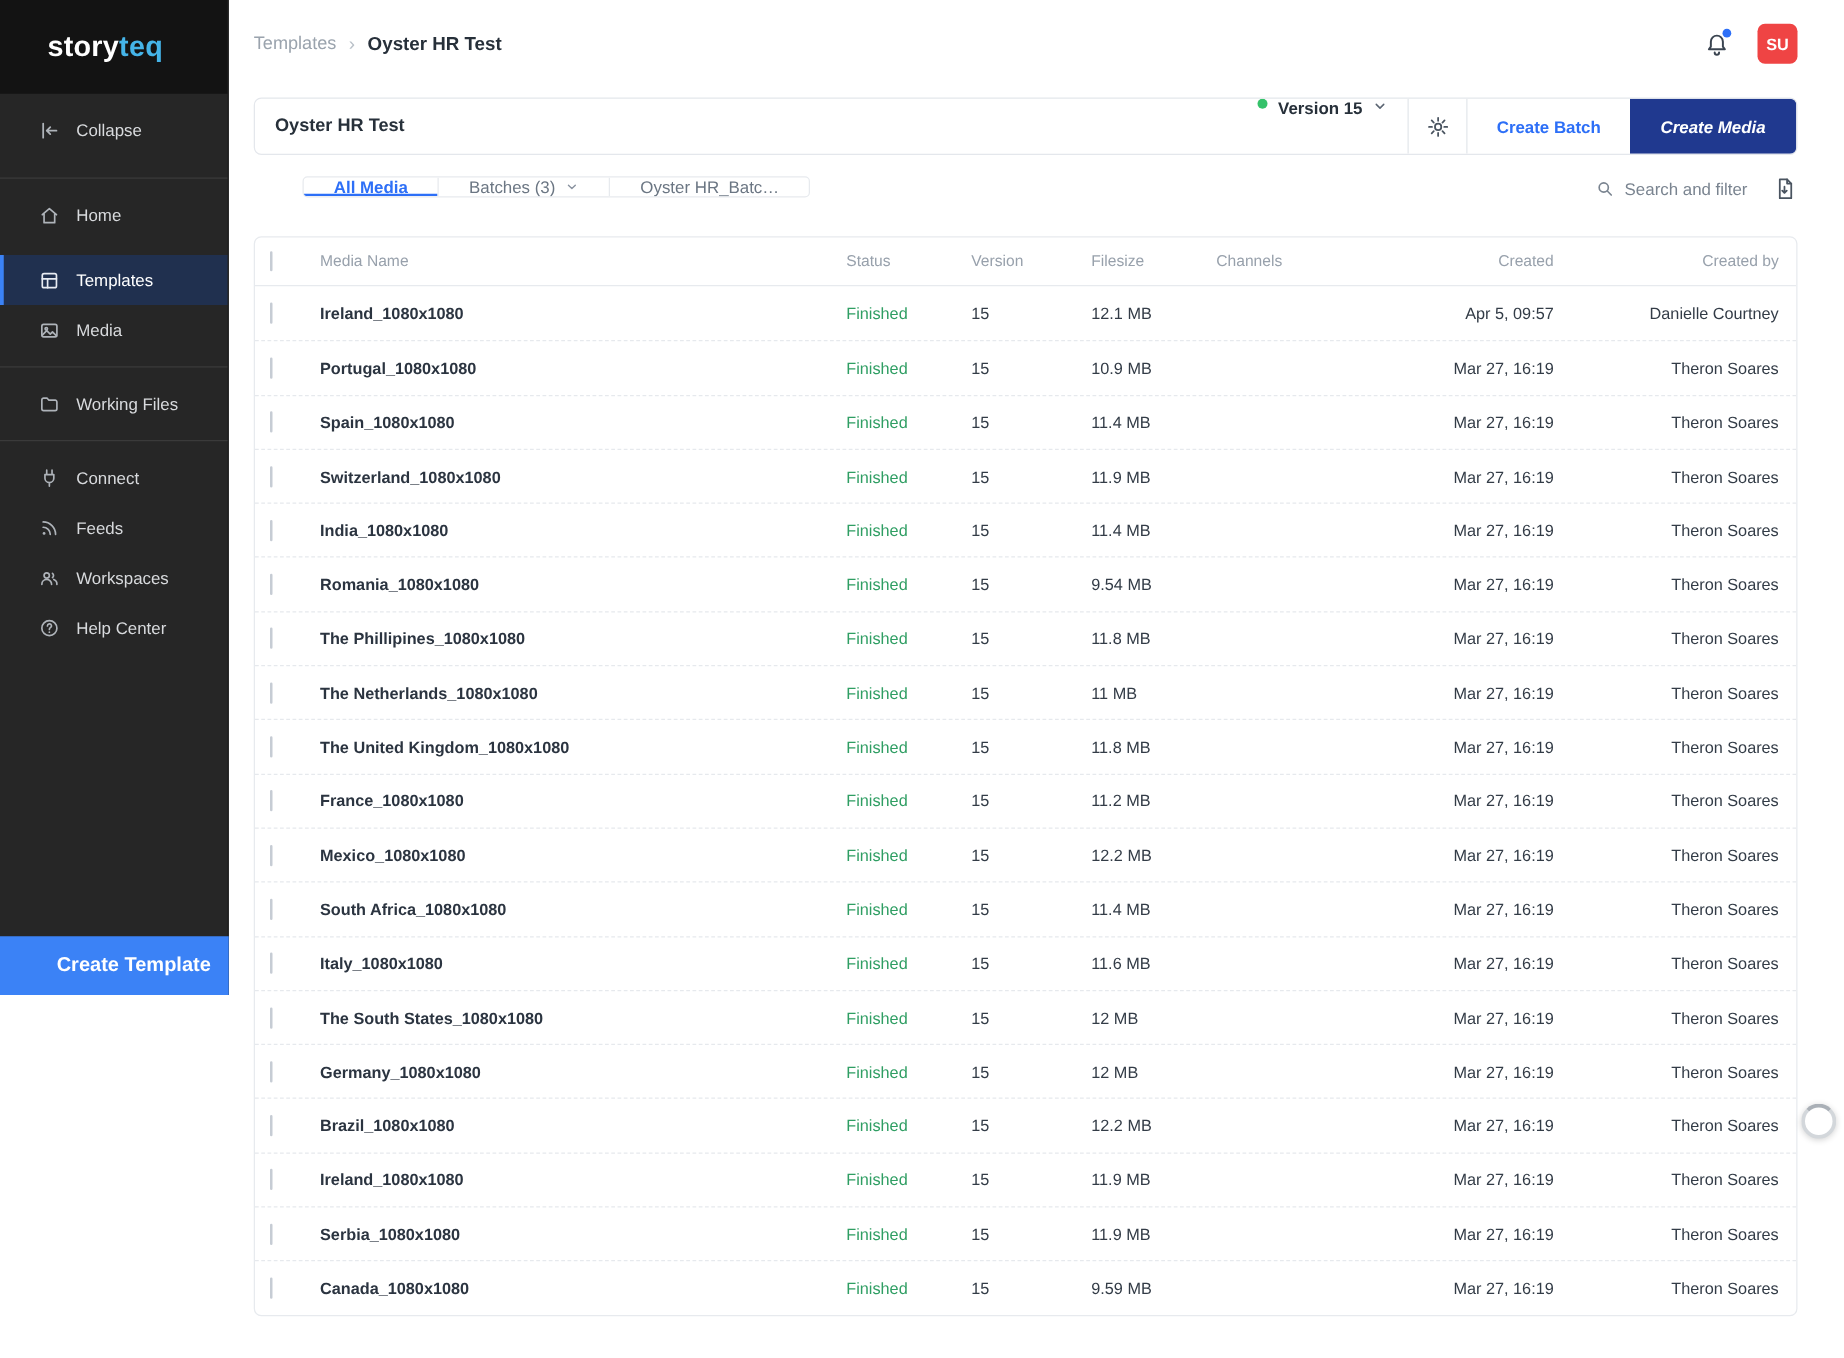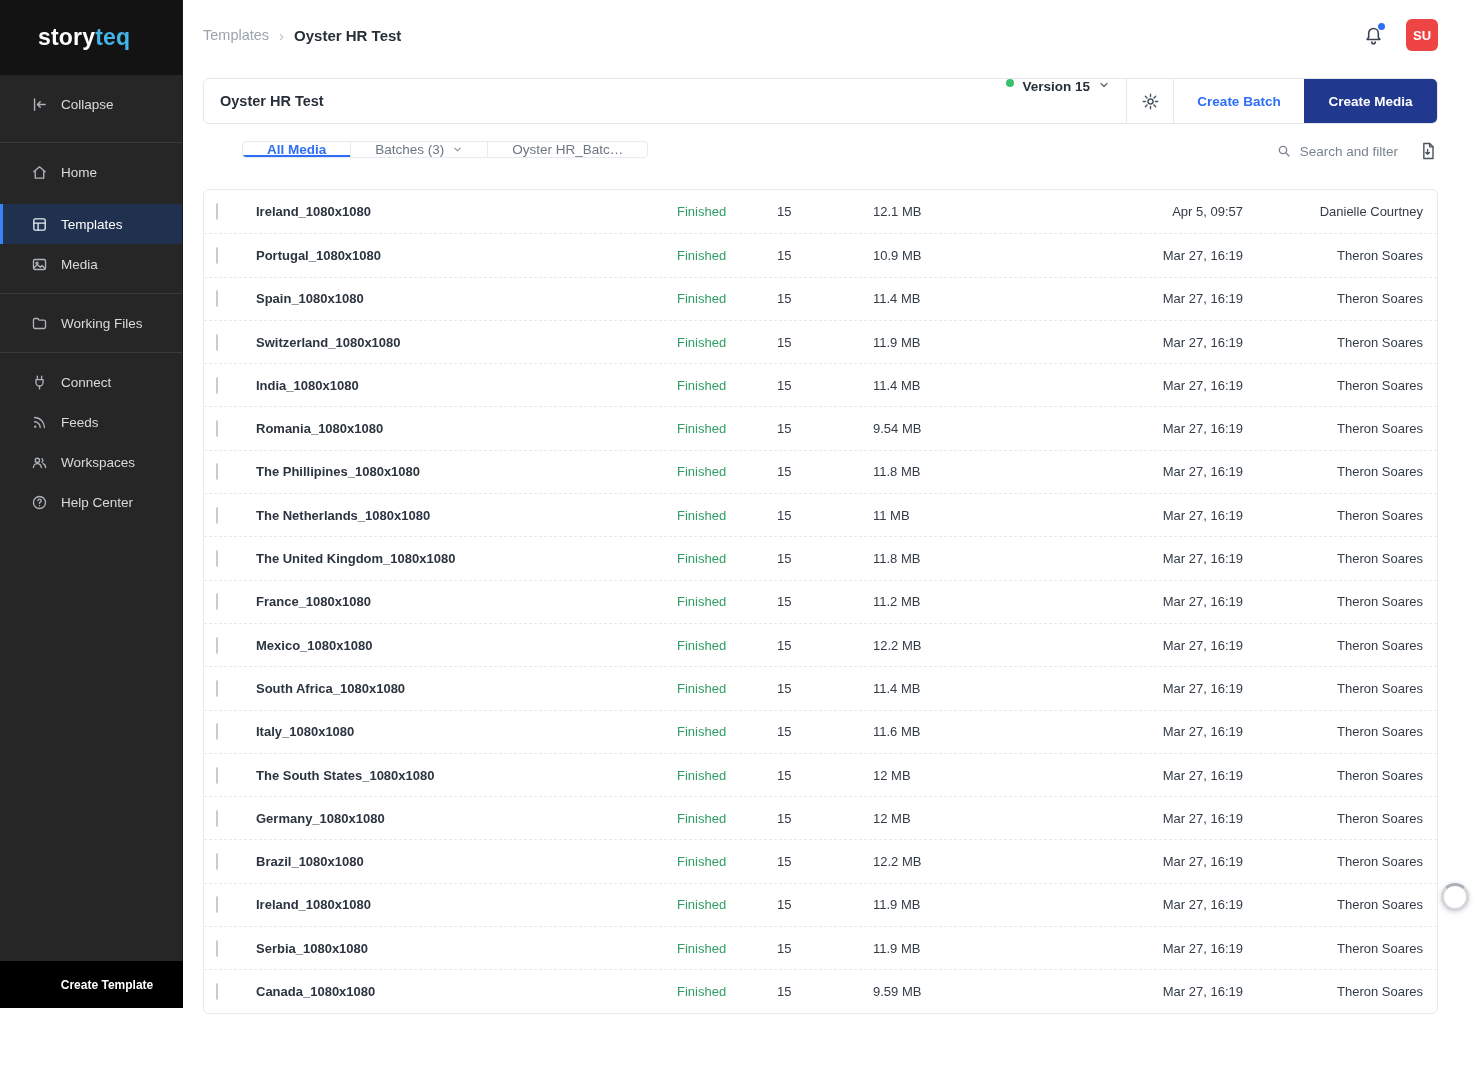--- a/index.html
+++ b/index.html
@@ -5,21 +5,21 @@
   * { box-sizing: border-box; }
   html,body { margin:0; padding:0; }
   body {
     width:1475px; height:1086px; position:relative; overflow:hidden;
     font-family:"Liberation Sans", sans-serif; background:#ffffff; color:#2b3440;
   }
   svg { display:block; }
 
   
   .sidebar {
-    position:absolute; left:0; top:0; width:183px; height:1008px;
+    position:absolute; left:0; top:0; width:183px; height:796px;
     background:#262626; color:#d8dadd; z-index:5; border-right:1px solid #1d1d1d;
   }
   .logo {
     height:75px; background:#131313; display:flex; align-items:center;
     padding-left:38px; font-size:23px; font-weight:bold; letter-spacing:.2px;
   }
   .logo .story { color:#ffffff; }
   .logo .teq   { color:#45b4e8; }
   .nav-item {
     display:flex; align-items:center; gap:13px; height:40px;
@@ -28,22 +28,22 @@
   .nav-item .nav-icon { color:#aeb3b9; flex:0 0 auto; }
   .nav-item.collapse-item { height:58px; }
   .nav-item.active {
     background:#20304f; border-left:3px solid #3b82f6; padding-left:28px; color:#ffffff;
   }
   .nav-item.active .nav-icon { color:#e8ecf3; }
   .nav-sep { border-top:1px solid #3a3a3a; margin:9px 0; }
   .nav-gap { height:12px; }
   .create-template-btn {
     position:absolute; left:0; bottom:0; width:183px; height:47px;
-    background:#000000; color:#ffffff; border:none; font-family:inherit;
-    font-size:12px; font-weight:600; cursor:pointer;
+    background:#3b82f6; color:#ffffff; border:none; font-family:inherit;
+    font-size:16px; font-weight:600; cursor:pointer;
     display:flex; align-items:center; justify-content:center;padding-left:37px;
   }
 
   
   .topbar {
     position:absolute; left:183px; top:0; right:0; height:70px; background:#ffffff;
     display:flex; align-items:center; padding:0 37px 0 20px;
   }
   .breadcrumb { display:flex; align-items:center; gap:10px; font-size:14.5px; }
   .crumb-parent { color:#9aa3ad; cursor:pointer; }
@@ -82,21 +82,21 @@
   .gear-btn {
     width:46px; height:100%; display:flex; align-items:center; justify-content:center;
     background:none; border:none; color:#4a5460; cursor:pointer;
   }
   .create-batch-btn {
     width:130px; height:100%; background:none; border:none; color:#2d6ff7;
     font-family:inherit; font-size:13.5px; font-weight:600; cursor:pointer;
   }
   .create-media-btn {
     width:133px; height:100%; background:#20398f; color:#ffffff; border:none;
-    font-family:inherit; font-size:13.5px; font-weight:600; cursor:pointer;
+    font-family:inherit; font-size:13.5px; font-weight:600; cursor:pointer;font-style:italic;
   }
 
   
   .tabs-row { margin-top:17px; display:flex; align-items:flex-start; height:43px;margin-left:39px; }
   .tab-group {
     display:flex; border:1px solid #e7eaee; border-radius:4px; overflow:hidden; background:#fff;
   }
   .tab {
     display:flex; align-items:center; gap:8px; padding:0 24px; font-size:13.5px;
     color:#6b7683; cursor:pointer; border-right:1px solid #e7eaee; white-space:nowrap;
@@ -332,20 +332,32 @@
               <path d="M7 3h7l4 4v14H7z"></path>
               <path d="M14 3v4h4"></path>
               <path d="M11.5 10v6m0 0-2.2-2.2M11.5 16l2.2-2.2"></path>
             </svg>
         </span>
       </button>
     </div>
   </div>
 
   <div class="table-card">
+    <div class="trow thead">
+      <span class="th">
+        <span class="checkbox"></span>
+      </span>
+      <span class="th cell-name">Media Name</span>
+      <span class="th cell-status">Status</span>
+      <span class="th">Version</span>
+      <span class="th">Filesize</span>
+      <span class="th">Channels</span>
+      <span class="th cell-right">Created</span>
+      <span class="th cell-right">Created by</span>
+    </div>
     <div class="tbody">
   <div class="trow">
     <span class="td">
       <span class="checkbox"></span>
     </span>
     <span class="td cell-name">Ireland_1080x1080</span>
     <span class="td cell-status">Finished</span>
     <span class="td">15</span>
     <span class="td">12.1 MB</span>
     <span class="td"></span>

